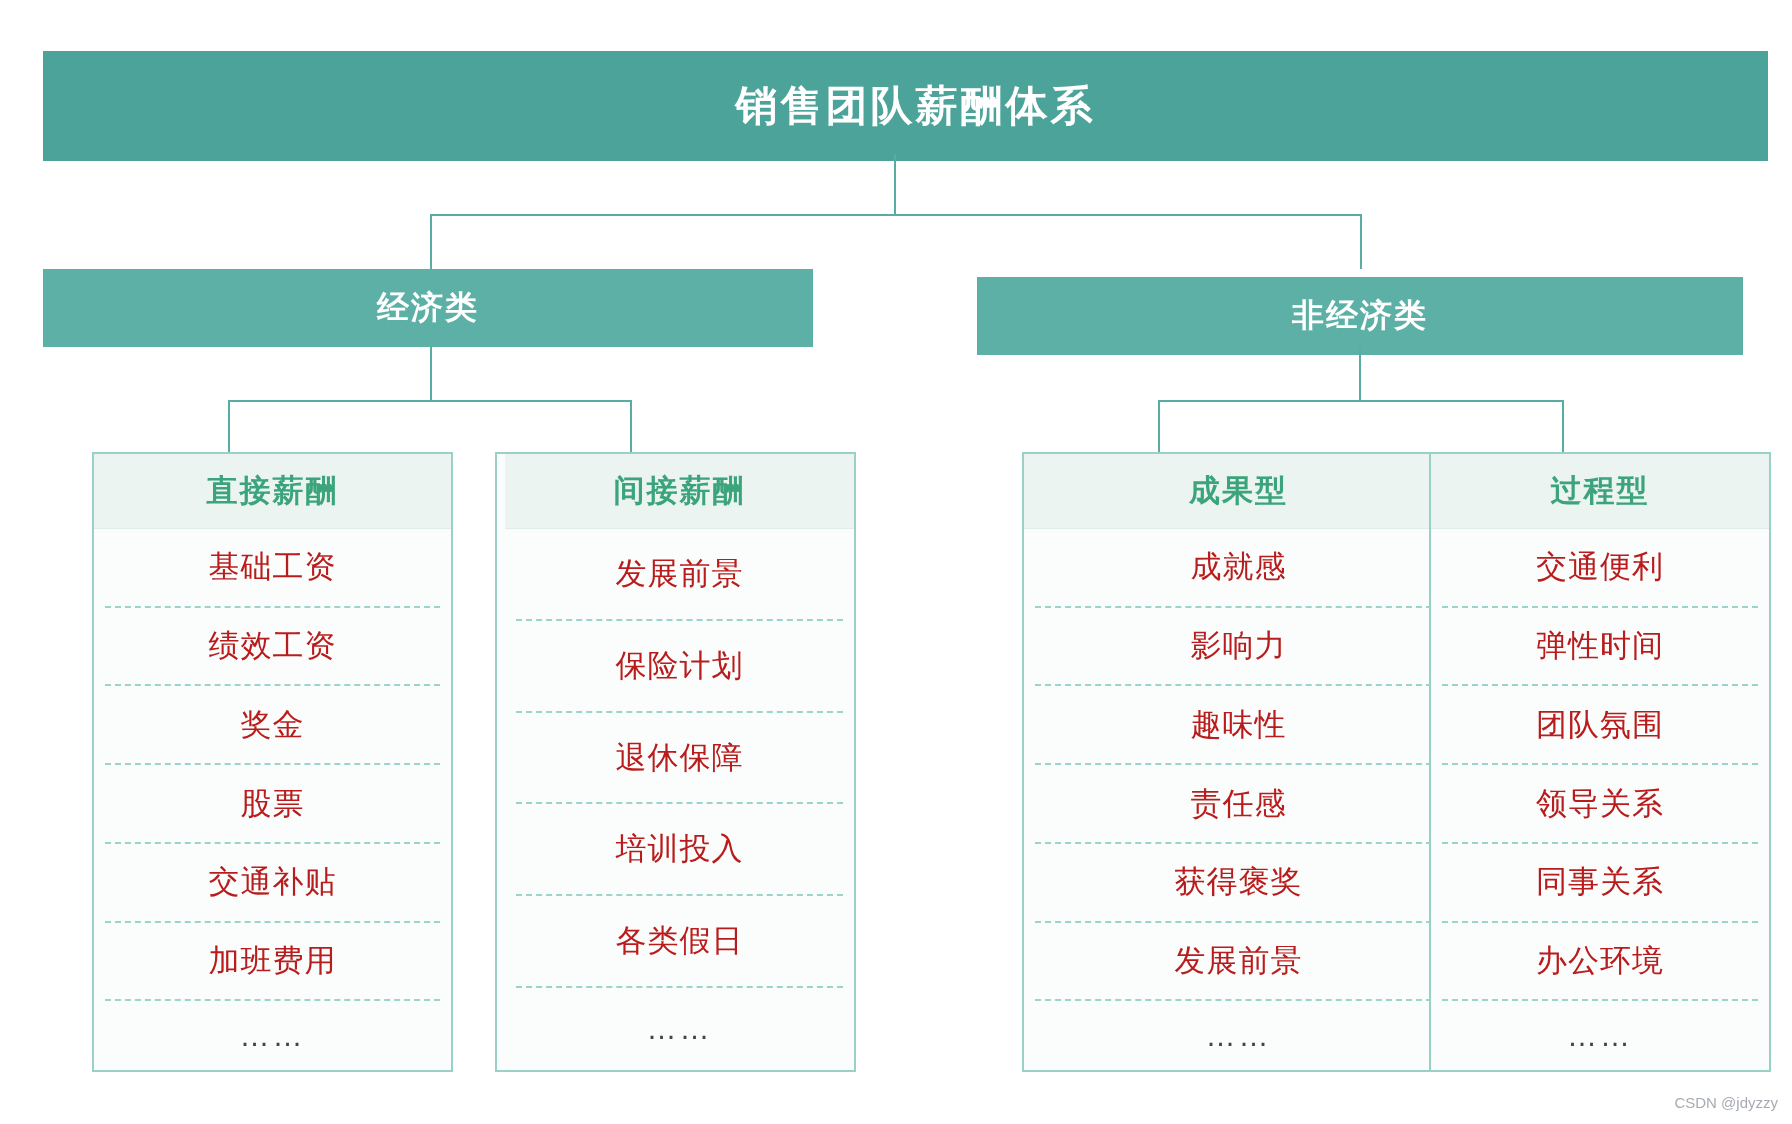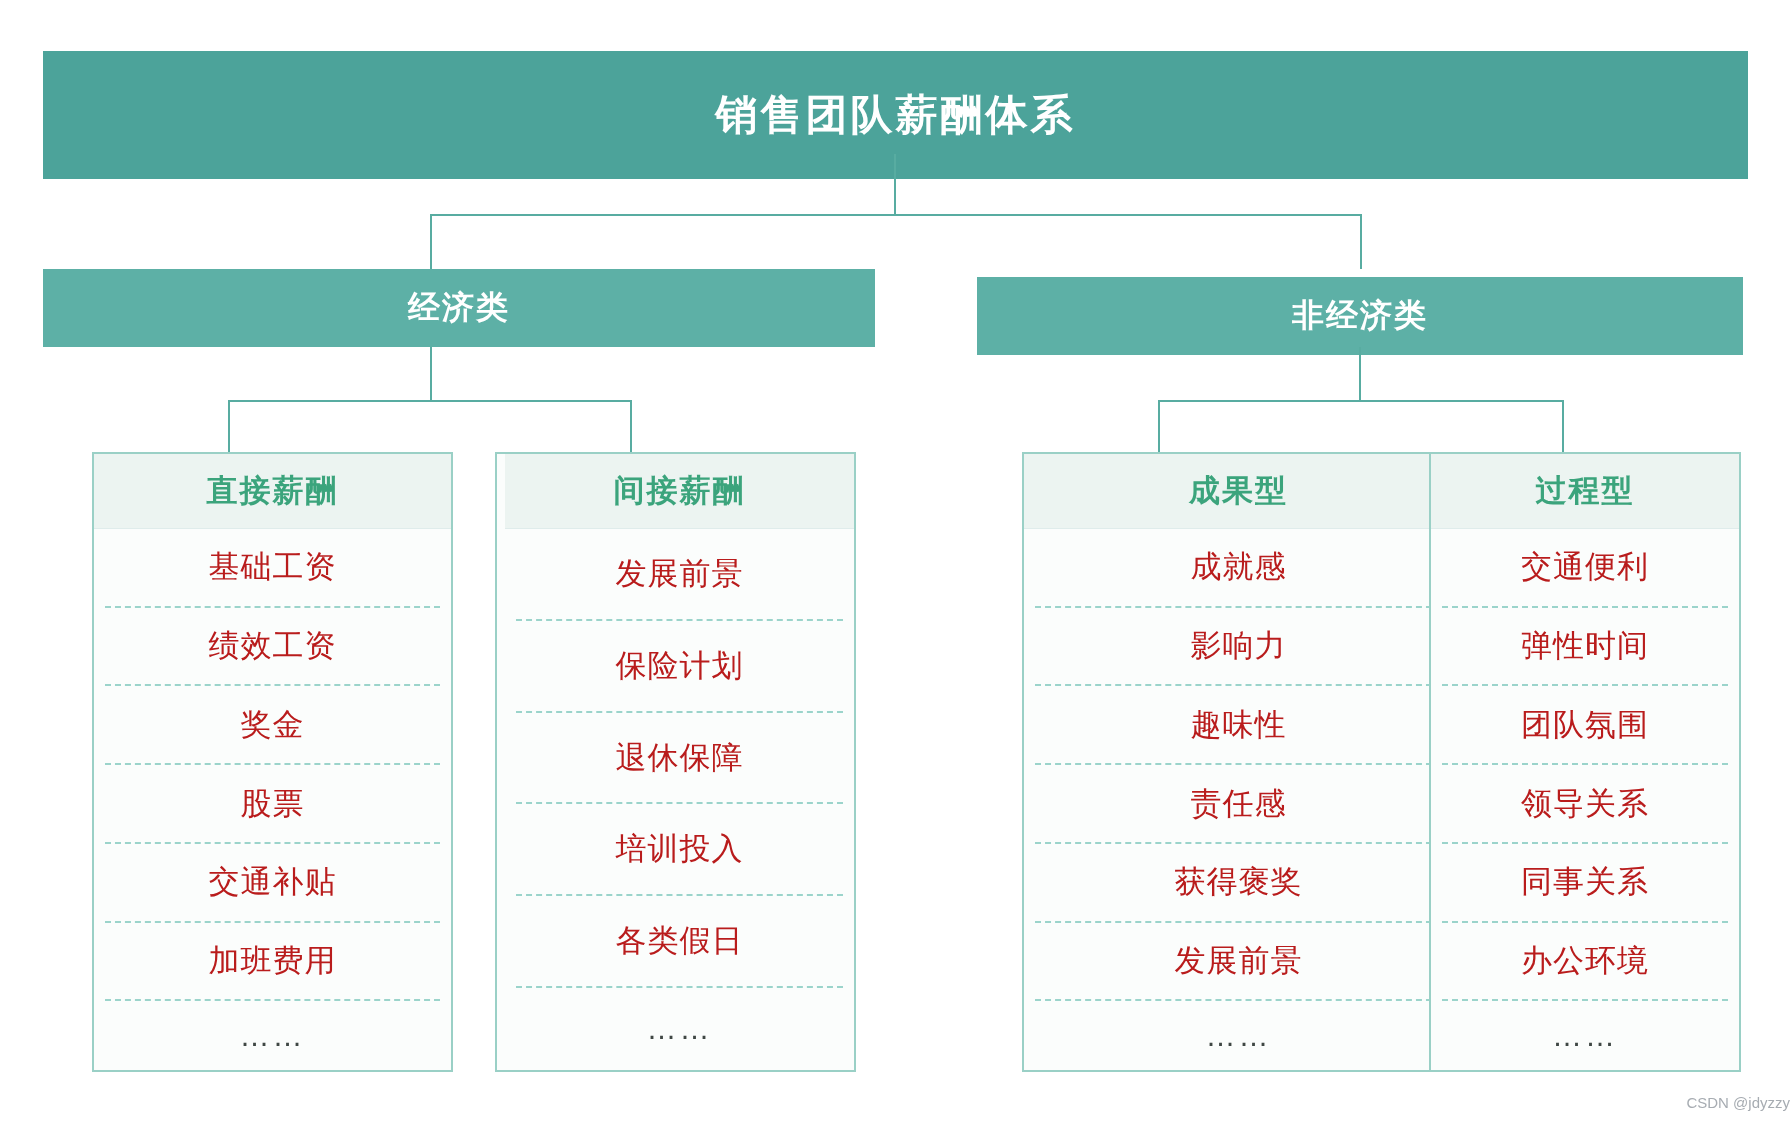--- a/index.html
+++ b/index.html
@@ -2,48 +2,48 @@
 <html><head>
 <meta charset="utf-8">
 <style>
   html,body{margin:0;padding:0;background:#ffffff;}
   body{font-family:"Liberation Sans","DejaVu Sans",sans-serif;}
   .canvas{position:relative;width:1792px;height:1124px;background:#ffffff;overflow:hidden;}
 
   
   .bar{position:absolute;display:flex;align-items:center;justify-content:center;
        color:#ffffff;font-weight:bold;}
-  .bar.root{left:43px;top:51px;width:1705px;height:128px;background:#4ca39a;
-            font-size:42px;letter-spacing:3px;}
+  .bar.root{left:43px;top:51px;width:1705px;height:110px;background:#4ca39a;
+            font-size:42px;letter-spacing:3px;padding-left:20px;}
   .bar.l2{top:269px;height:78px;background:#5db0a6;font-size:32px;letter-spacing:2px;}
-  .bar.eco{left:43px;width:832px;}
+  .bar.eco{left:43px;width:770px;}
   .bar.noneco{left:977px;width:766px;margin-top:8px;}
 
   
   .line{position:absolute;background:#58aca1;}
   .v{width:2px;}
   .h{height:2px;}
 
   
   .group{position:absolute;top:452px;height:620px;box-sizing:border-box;
          background:#fbfdfc;border:2px solid #9ad0c6;
          display:flex;flex-direction:column;margin-left:44px;}
   .g1{left:48px;width:361px;}
   .g2{left:451px;width:361px;padding-left:8px;}
   .g3{left:978px;width:433px;}
-  .g4{left:1385px;width:312px;}
+  .g4{left:1385px;width:342px;}
   .group-header{height:74px;flex:0 0 74px;display:flex;align-items:center;justify-content:center;
                 background:#ecf4f1;border-bottom:1px solid #dfeceb;
                 color:#3ba47c;font-size:31px;font-weight:bold;letter-spacing:2px;}
   .row{flex:1 1 auto;display:flex;align-items:center;justify-content:center;
        color:#b91c1c;font-size:31px;letter-spacing:1px;margin:0 11px;}
   .row + .row{border-top:2px dashed rgba(77,179,163,0.55);}
   .row.ellipsis{color:#3f4744;font-size:30px;letter-spacing:3px;}
 
-  .watermark{position:absolute;right:2px;top:1094px;color:#a7acb2;font-size:15px;}
+  .watermark{position:absolute;right:14px;top:1094px;color:#a7acb2;font-size:15px;}
 </style>
 </head>
 <body>
 
 <div class="canvas">
 
   <div class="bar root">
     <span>销售团队薪酬体系</span>
   </div>
 

